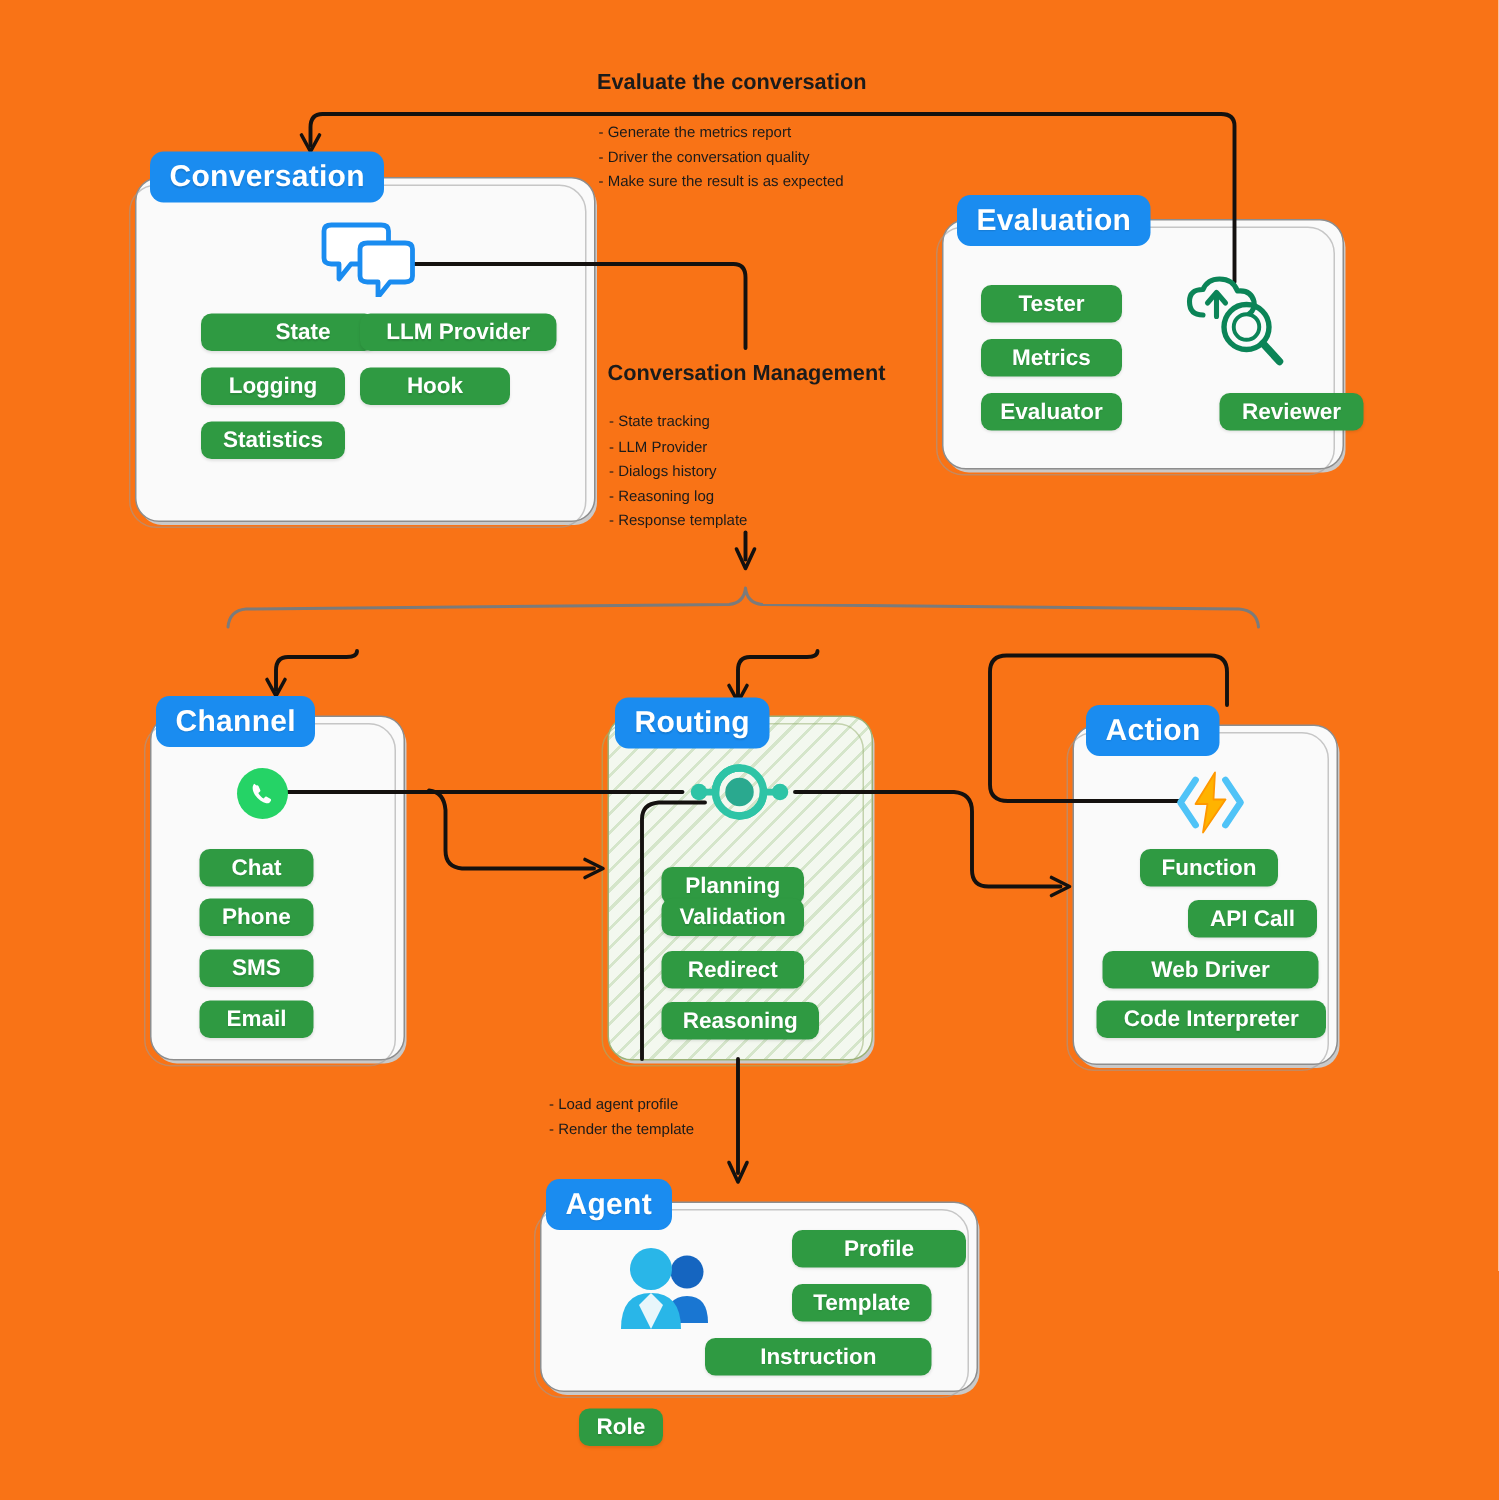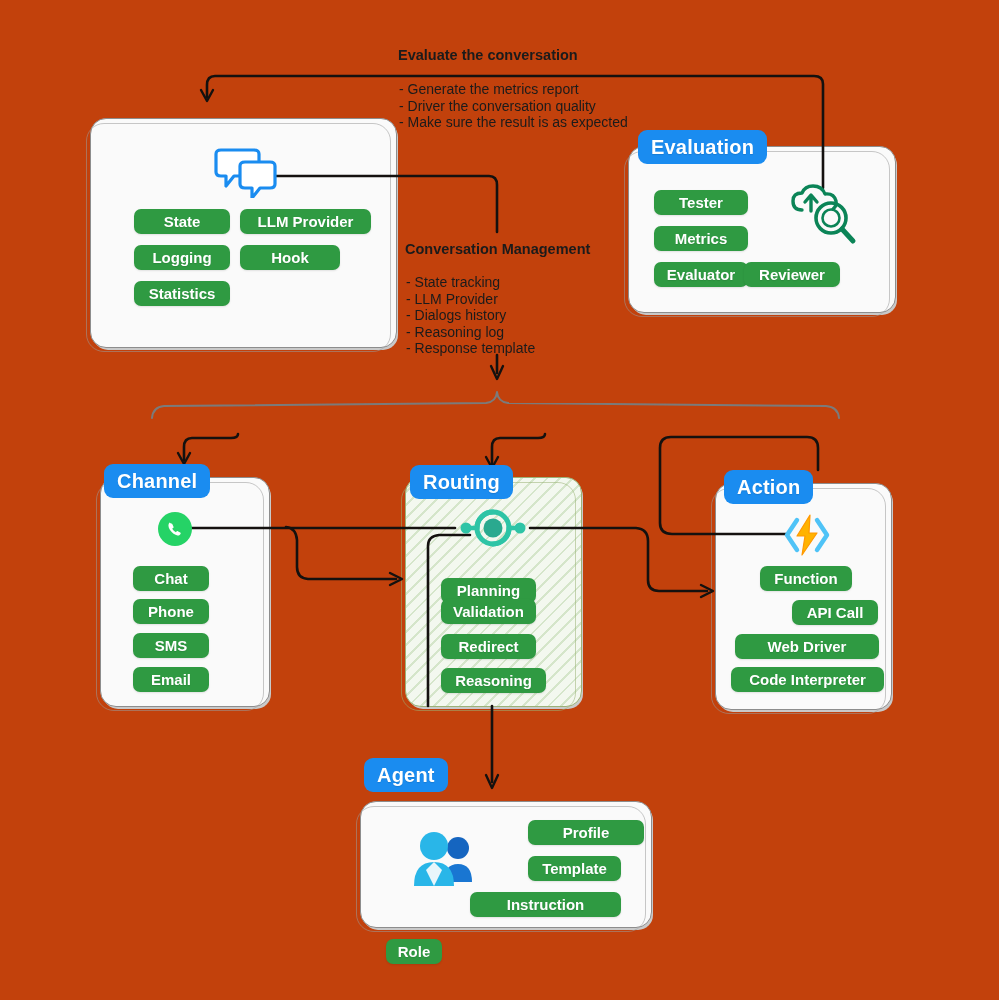--- a/index.html
+++ b/index.html
@@ -9,21 +9,21 @@
     background: #ffffff;
   }
   body {
     font-family: "Liberation Sans", sans-serif;
     -webkit-font-smoothing: antialiased;
   }
   #stage {
     position: relative;
     width: 999px;
     height: 1000px;
-    background: #c2410c;
+    background: #f97316;
     overflow: hidden;
   }
   
   #wires {
     position: absolute;
     left: 0; top: 0;
     width: 999px;
     height: 1000px;
     pointer-events: none;
     z-index: 5;
@@ -117,21 +117,21 @@
   .anno-title {
     position: absolute;
     font-size: 14.5px;
     font-weight: bold;
     color: #1b1b1b;
     white-space: nowrap;
     z-index: 6;
   }
   .anno-list {
     position: absolute;
-    font-size: 14px;
+    font-size: 10px;
     color: #1b1b1b;
     line-height: 16.5px;
     white-space: nowrap;
     z-index: 6;
   }
   .anno-list div { white-space: nowrap; }
 
   
   .icon {
     position: absolute;
@@ -187,49 +187,54 @@
 
   <div class="anno-title" style="left:405px; top:241px;text-align:right;">Conversation Management</div>
   <div class="anno-list" style="left:406px; top:274px;">
     <div>- State tracking</div>
     <div>- LLM Provider</div>
     <div>- Dialogs history</div>
     <div>- Reasoning log</div>
     <div>- Response template</div>
   </div>
 
+  <div class="anno-list" style="left:366px; top:729px;">
+    <div>- Load agent profile</div>
+    <div>- Render the template</div>
+  </div>
 
   <div class="card" style="left:90px; top:118px; width:305px; height:228px;"></div>
+  <div class="chip-blue" style="left:100px; top:101px;">Conversation</div>
   <div class="icon" style="left:212px; top:148px;">
     <svg width="66" height="50" viewBox="0 0 66 50">
       <path d="M4 6 Q4 2 9 2 L42 2 Q47 2 47 6 L47 24 Q47 28 42 28 L22 28 L14 38 L14 28 L9 28 Q4 28 4 24 Z" fill="#ffffff" stroke="#1a8cf0" stroke-width="3.2" stroke-linejoin="round"></path>
       <path d="M28 18 Q28 14 33 14 L58 14 Q63 14 63 18 L63 36 Q63 40 58 40 L48 40 L40 50 L40 40 L33 40 Q28 40 28 36 Z" fill="#ffffff" stroke="#1a8cf0" stroke-width="3.2" stroke-linejoin="round"></path>
     </svg>
   </div>
-  <div class="pill" style="left:134px; top:209px; width:96px;">State</div>
+  <div class="pill" style="left:134px; top:209px; width:96px;padding-left:20px;">State</div>
   <div class="pill" style="left:240px; top:209px; width:131px;">LLM Provider</div>
   <div class="pill" style="left:134px; top:245px; width:96px;">Logging</div>
   <div class="pill" style="left:240px; top:245px; width:100px;">Hook</div>
   <div class="pill" style="left:134px; top:281px; width:96px;">Statistics</div>
 
   <div class="card" style="left:628px; top:146px; width:266px; height:165px;"></div>
   <div class="chip-blue" style="left:638px; top:130px;">Evaluation</div>
   <div class="icon" style="left:790px; top:184px;">
     <svg width="70" height="62" viewBox="0 0 70 62">
       <path d="M12 26 Q3 26 3 17 Q3 9 12 9 Q15 2 23 2 Q32 2 35 10 Q44 9 46 17 Q47 22 43 25" fill="none" stroke="#0b8457" stroke-width="3.4" stroke-linecap="round" stroke-linejoin="round"></path>
       <path d="M21 27 L21 12 M15 18 L21 11 L27 18" fill="none" stroke="#0b8457" stroke-width="3.4" stroke-linecap="round" stroke-linejoin="round"></path>
       <circle cx="41" cy="34" r="15" fill="none" stroke="#0b8457" stroke-width="3.6"></circle>
       <circle cx="41" cy="34" r="8.5" fill="none" stroke="#0b8457" stroke-width="2.6"></circle>
       <path d="M52 45 L63 57" stroke="#0b8457" stroke-width="5" stroke-linecap="round"></path>
     </svg>
   </div>
   <div class="pill" style="left:654px; top:190px; width:94px;">Tester</div>
   <div class="pill" style="left:654px; top:226px; width:94px;">Metrics</div>
   <div class="pill" style="left:654px; top:262px; width:94px;">Evaluator</div>
-  <div class="pill" style="left:744px; top:262px; width:96px;">Reviewer</div>
+  <div class="pill" style="left:813px; top:262px; width:96px;">Reviewer</div>
 
   <div class="card" style="left:100px; top:477px; width:168px; height:228px;"></div>
   <div class="chip-blue" style="left:104px; top:464px;">Channel</div>
   <div class="icon" style="left:156px; top:510px;">
     <svg width="38" height="38" viewBox="0 0 38 38">
       <circle cx="19" cy="19" r="17" fill="#25d366"></circle>
       <path d="M13.5 12.5 C12 14 12 17 14 20 C16 23 19 25 21.5 25.5 C23 25.8 24 25 24.6 23.8 C24.9 23.2 24.7 22.8 24.2 22.5 L21.8 21.2 C21.3 20.9 20.9 21 20.6 21.4 L19.9 22.3 C18.5 21.7 17 20.2 16.2 18.6 L17.2 17.9 C17.6 17.6 17.7 17.2 17.5 16.7 L16.4 14.2 C16.1 13.6 15.6 13.4 15 13.6 Z" fill="#ffffff"></path>
     </svg>
   </div>
   <div class="pill" style="left:133px; top:566px; width:76px;">Chat</div>
@@ -262,21 +267,21 @@
       <path d="M37 8 L47 23 L37 38" fill="none" stroke="#4fc3f7" stroke-width="4.5" stroke-linecap="round" stroke-linejoin="round"></path>
       <path d="M30 3 L17 24 L25 24 L22 43 L37 21 L29 21 Z" fill="#ffb300" stroke="#ff9800" stroke-width="1.2" stroke-linejoin="round"></path>
     </svg>
   </div>
   <div class="pill" style="left:760px; top:566px; width:92px;">Function</div>
   <div class="pill" style="left:764px; top:600px; width:86px;margin-left:28px;">API Call</div>
   <div class="pill" style="left:735px; top:634px; width:144px;">Web Driver</div>
   <div class="pill" style="left:731px; top:667px; width:153px;">Code Interpreter</div>
 
   <div class="card" style="left:360px; top:801px; width:290px; height:125px;"></div>
-  <div class="chip-blue" style="left:364px; top:758px;">Agent</div>
+  <div class="chip-blue" style="left:364px; top:786px;">Agent</div>
   <div class="icon" style="left:408px; top:828px;">
     <svg width="72" height="62" viewBox="0 0 72 62">
       <circle cx="50" cy="20" r="11" fill="#1565c0"></circle>
       <path d="M36 54 Q36 36 50 36 Q64 36 64 54 Z" fill="#1976d2"></path>
       <circle cx="26" cy="18" r="14" fill="#29b6e8"></circle>
       <path d="M6 58 Q6 34 26 34 Q46 34 46 58 Z" fill="#29b6e8"></path>
       <path d="M26 34 L18 42 L26 58 L34 42 Z" fill="#e8f6fb"></path>
     </svg>
   </div>
   <div class="pill" style="left:528px; top:820px; width:116px;">Profile</div>

